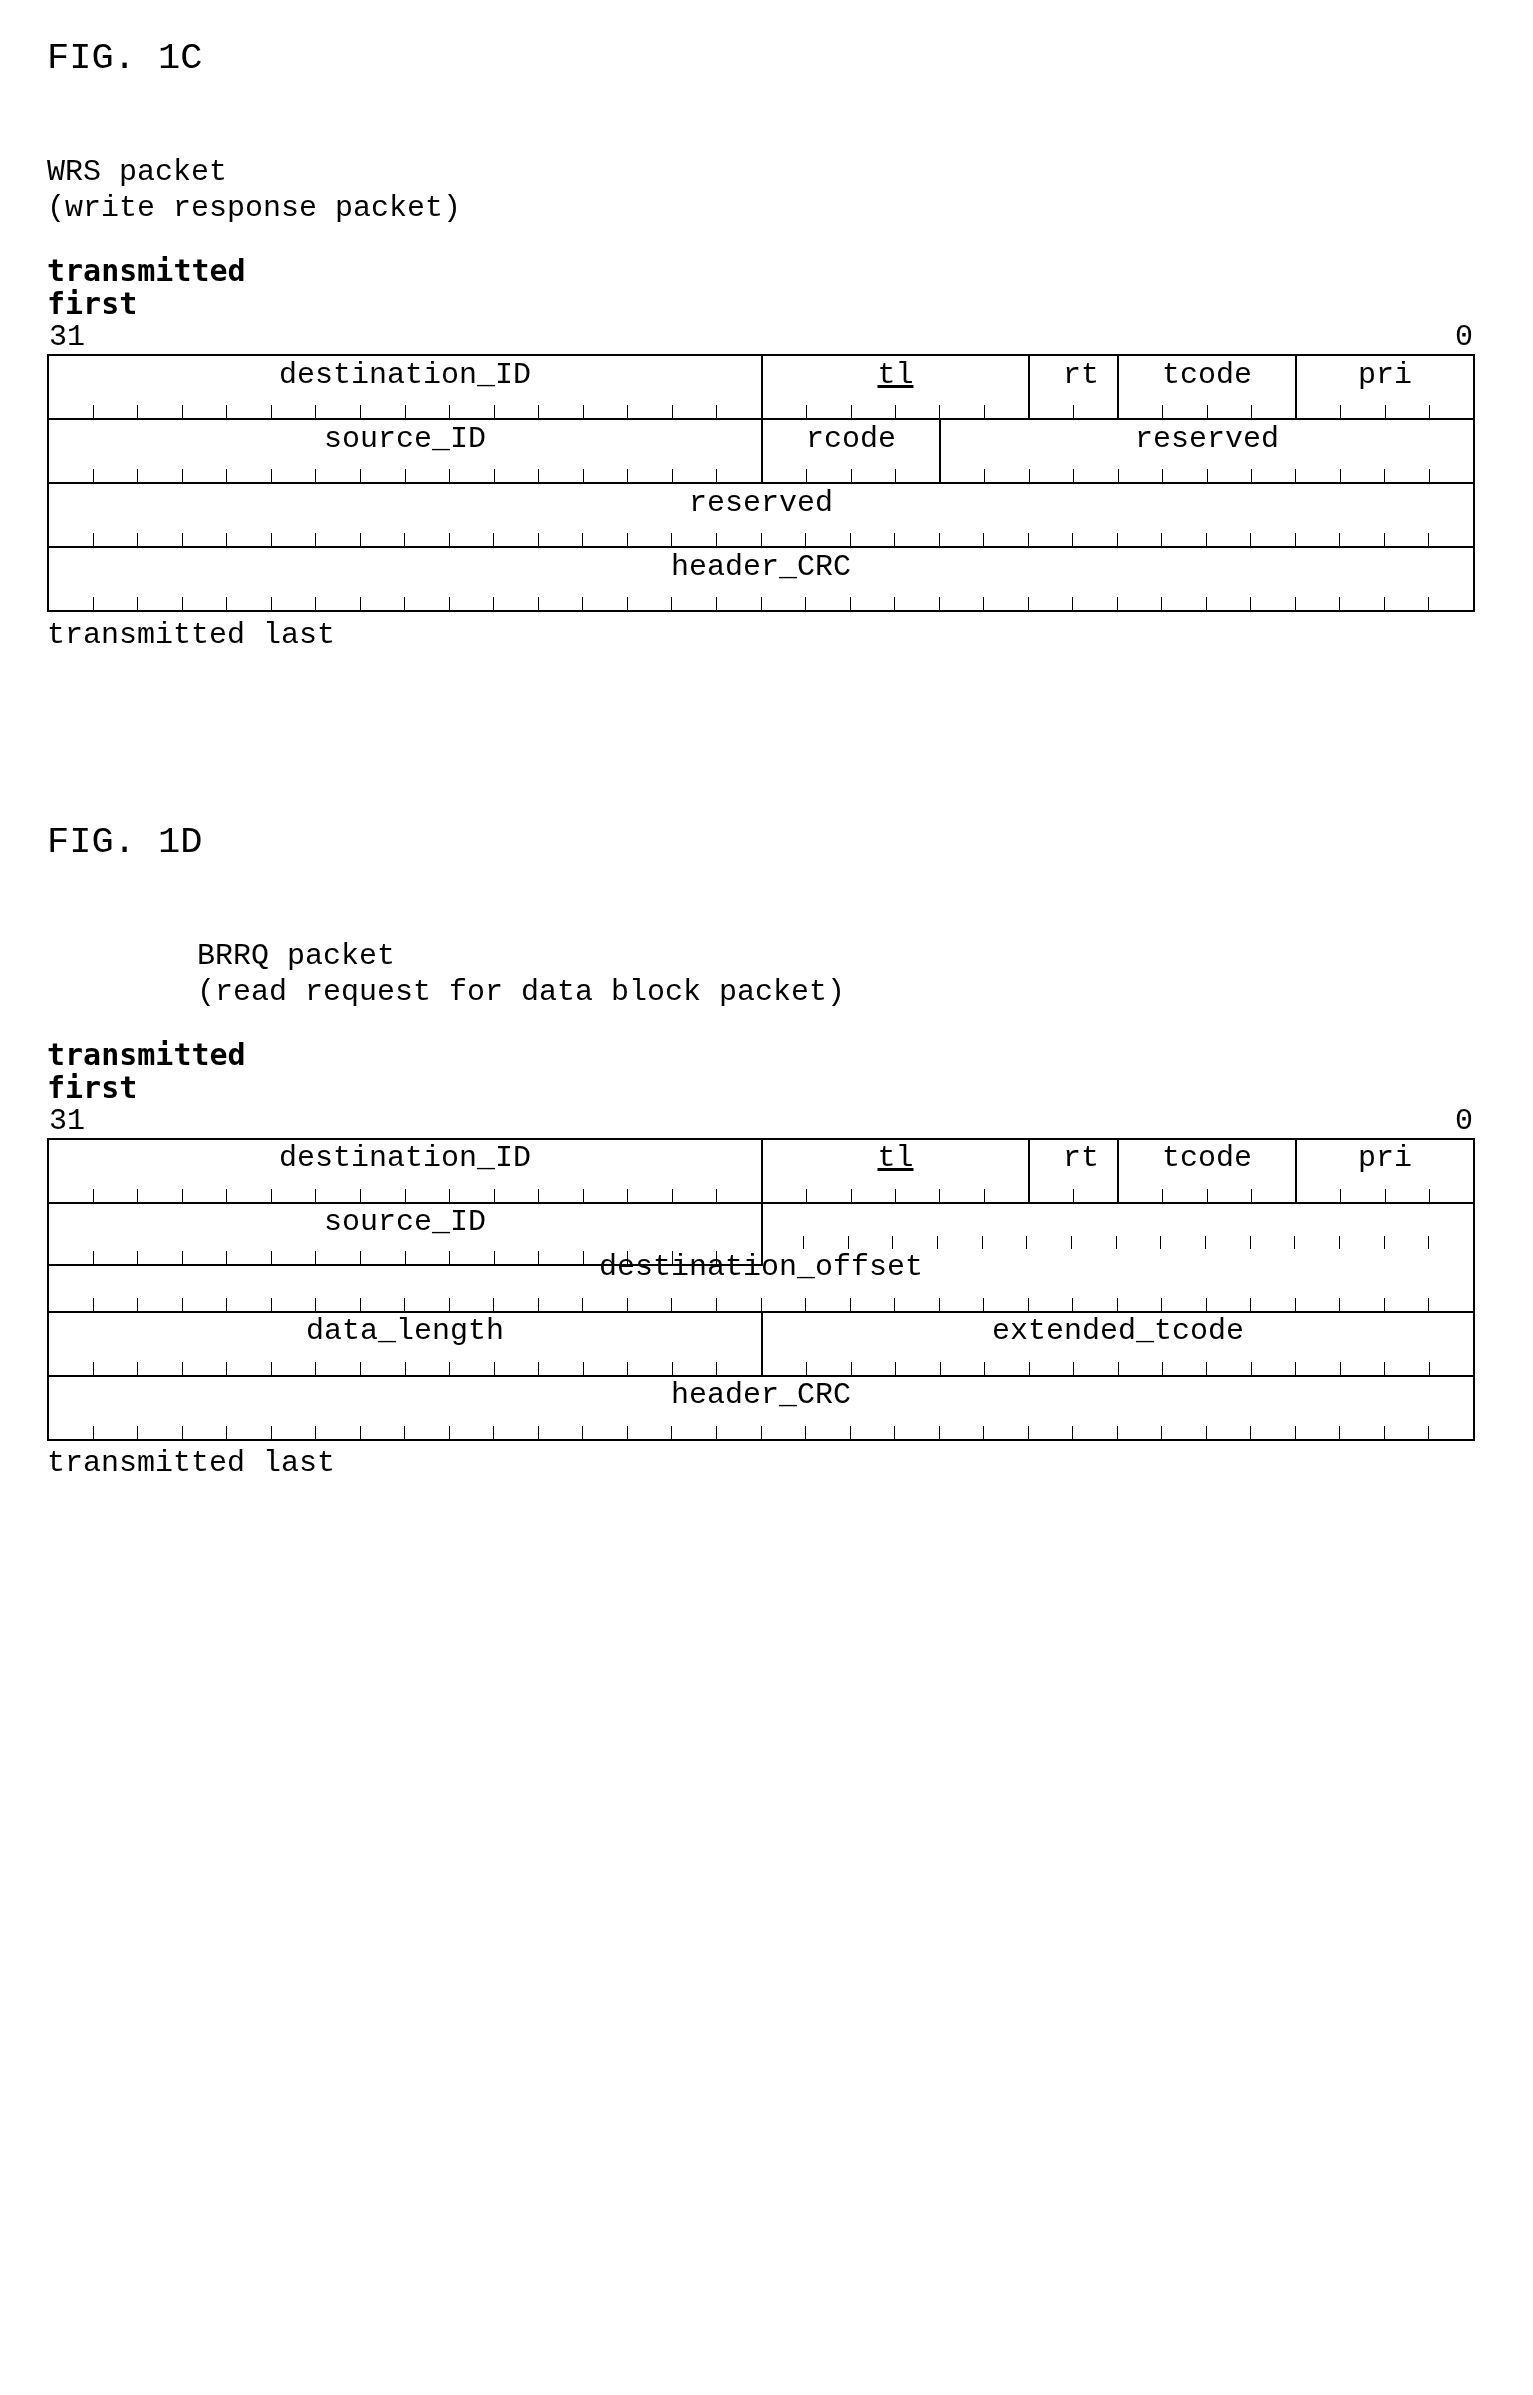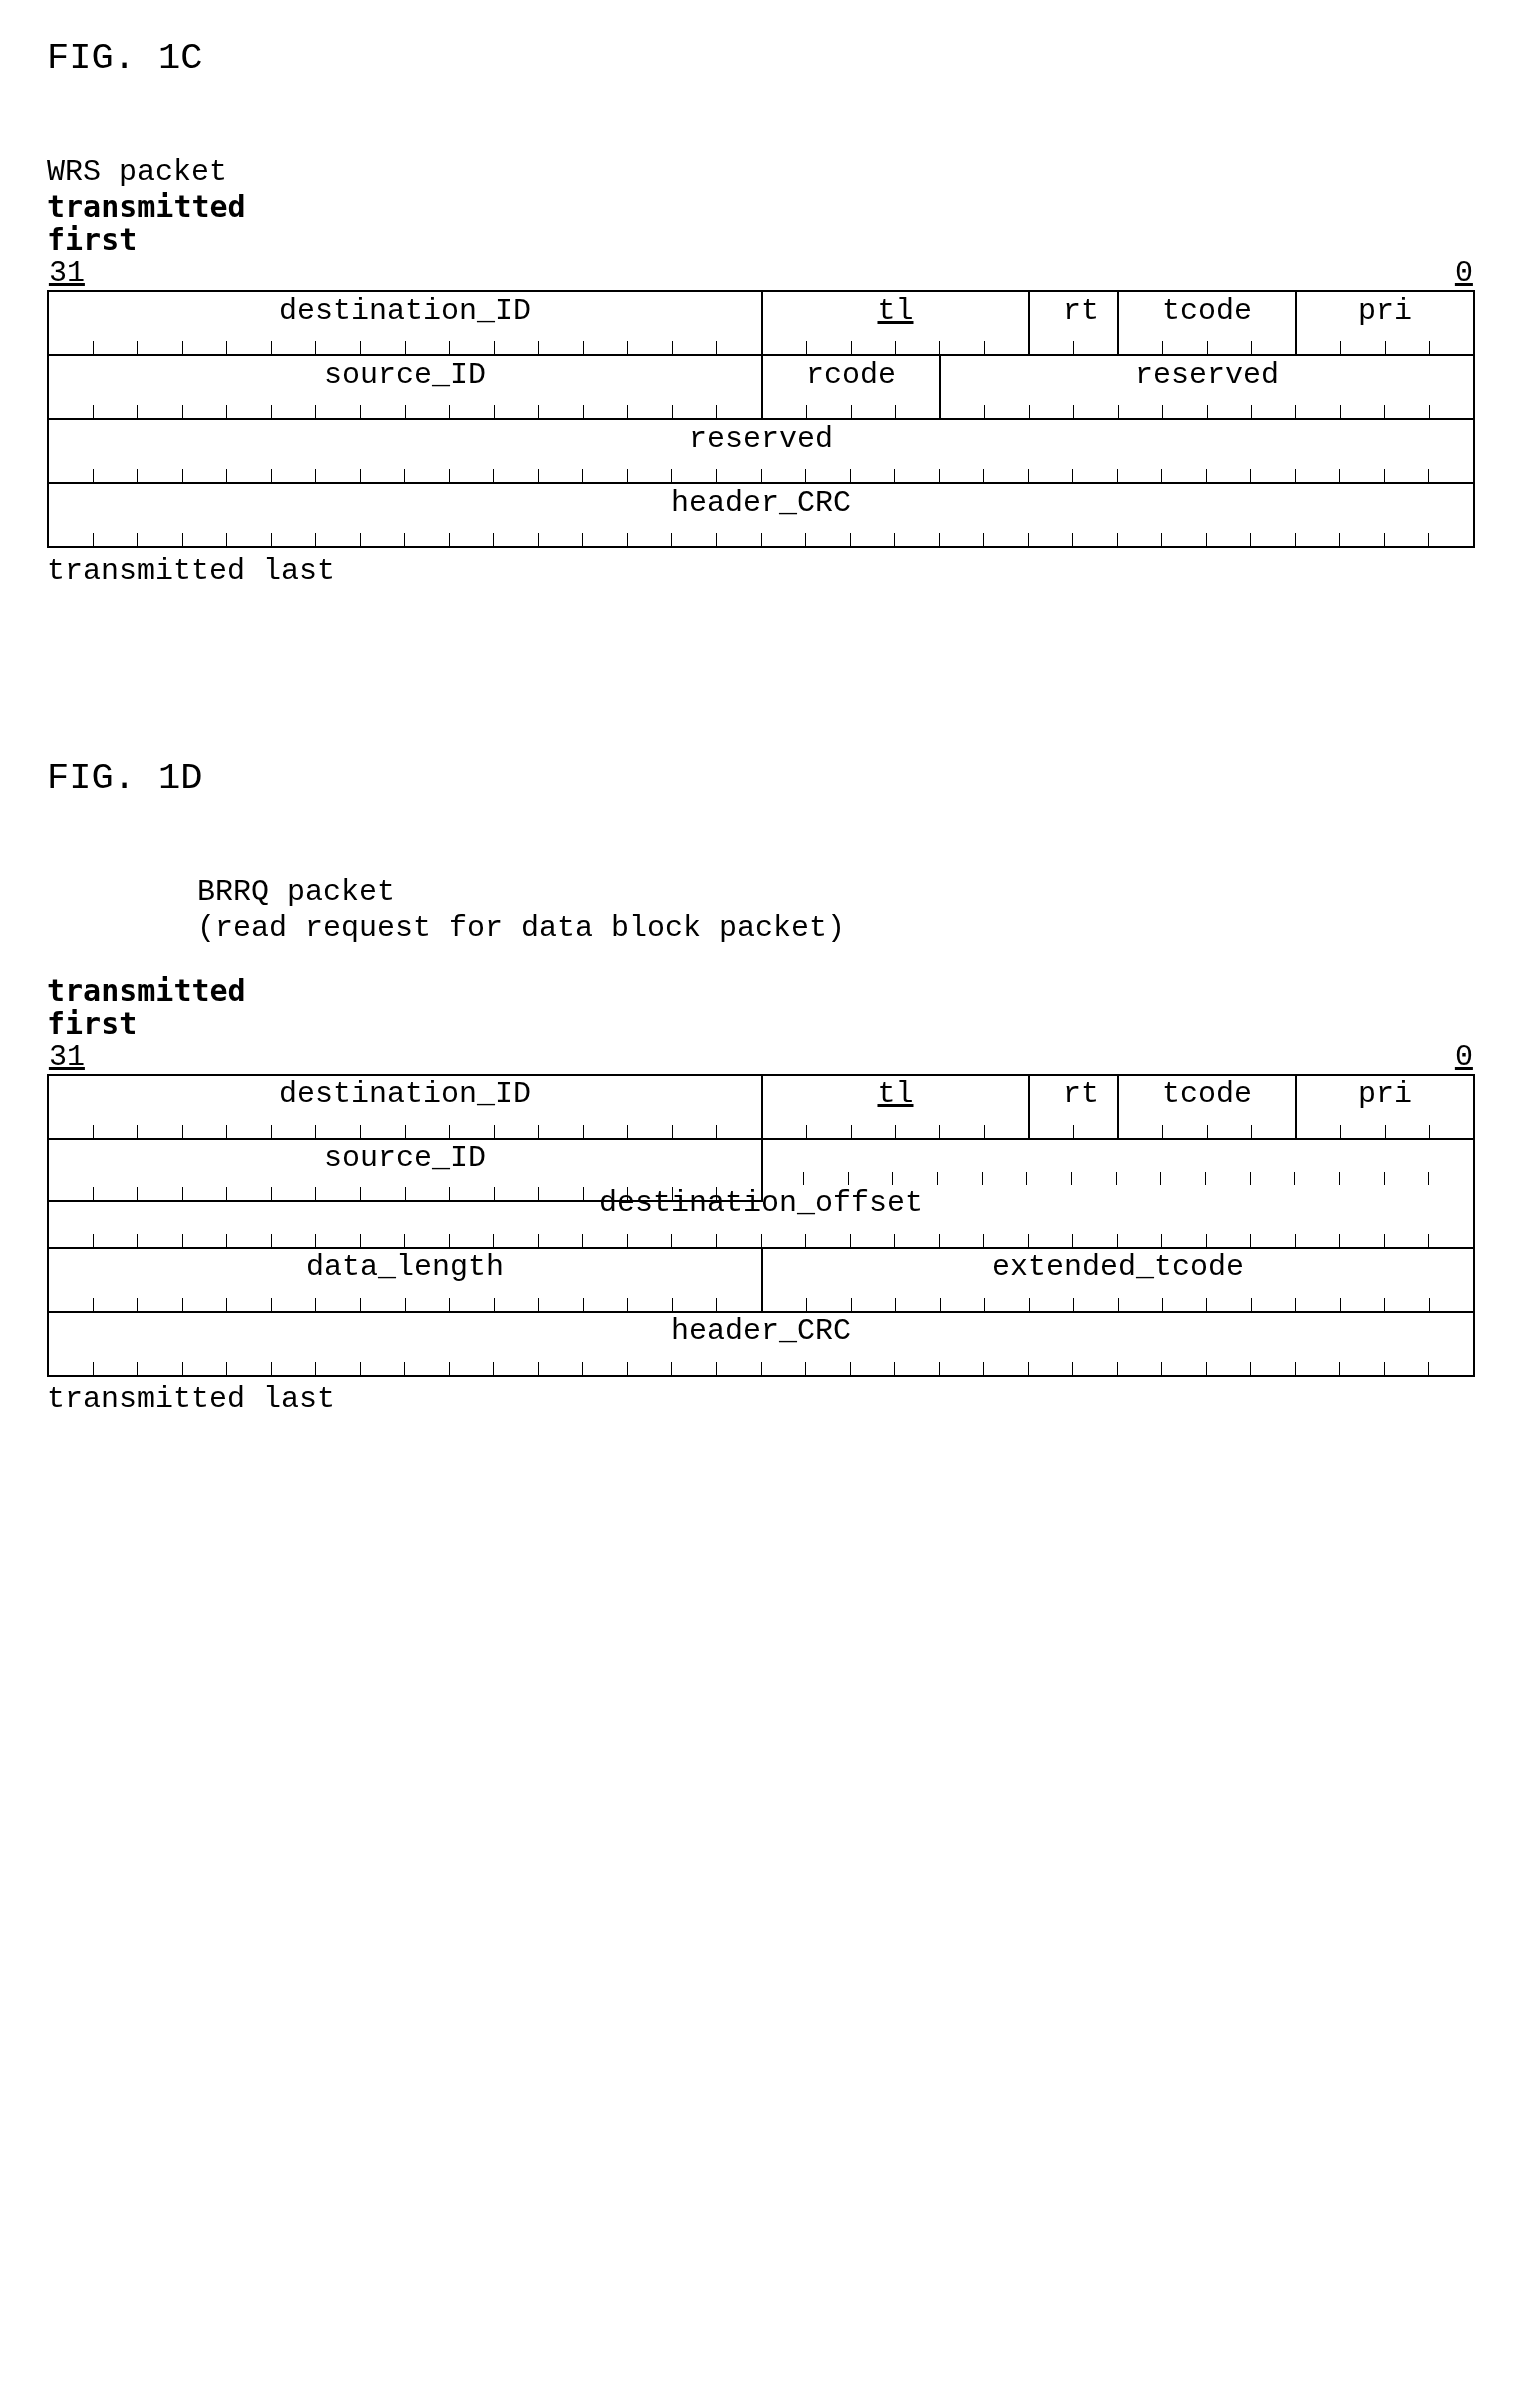--- a/index.html
+++ b/index.html
@@ -33,21 +33,20 @@
   .tx-first {
     margin:0;
     line-height: 1.1;
     font-weight: bold;
   }
   .bit-row {
     display:flex;
     justify-content:space-between;
     margin-left:1.9px;
     margin-right:1.9px;
-    text-decoration:underline;
   }
   .packet-table {
     border: 2.8px solid black;
     border-bottom: none;
     width: 1424px;
   }
   .row {
     display:flex;
     border-bottom: 2.8px solid black;
     position:relative;
@@ -91,20 +90,21 @@
   .no-bottom { border-bottom: none; }
   .bottom-only { border-bottom: 2.8px solid black; }
   .open-cell { border-left:2.8px solid black; }
 </style>
 </head>
 <body>
 
 <div class="packet-block">
   <div class="fig-title">FIG. 1C</div>
   <p class="packet-name-line packet-name">WRS packet</p>
+  <p class="packet-name-line packet-desc">(write response packet)</p>
   <pre class="tx-first">transmitted
 first</pre>
   <div class="bit-row" style="width:1424px;">
     <span>31</span>
     <span>0</span>
   </div>
   <div class="packet-table" id="table1c">
       <div class="row">
         <div class="cell w16"><span>destination_ID</span><div class="ticks">
             <div class="tick"></div>

